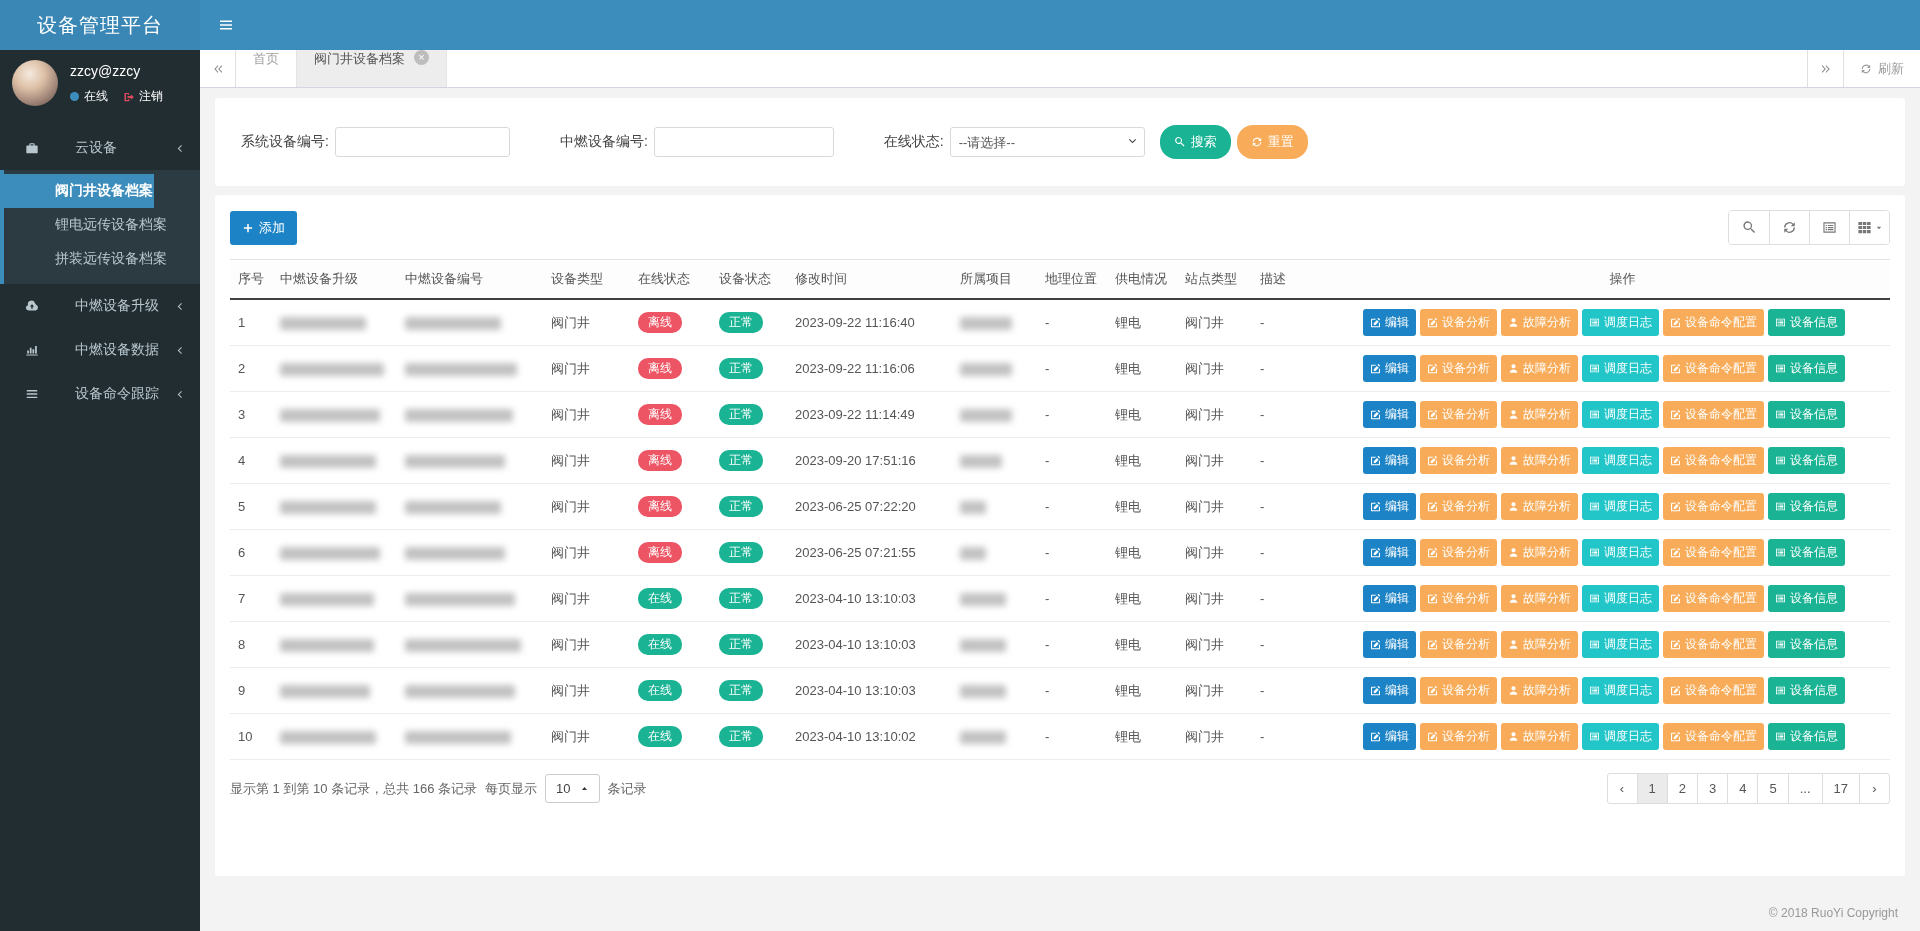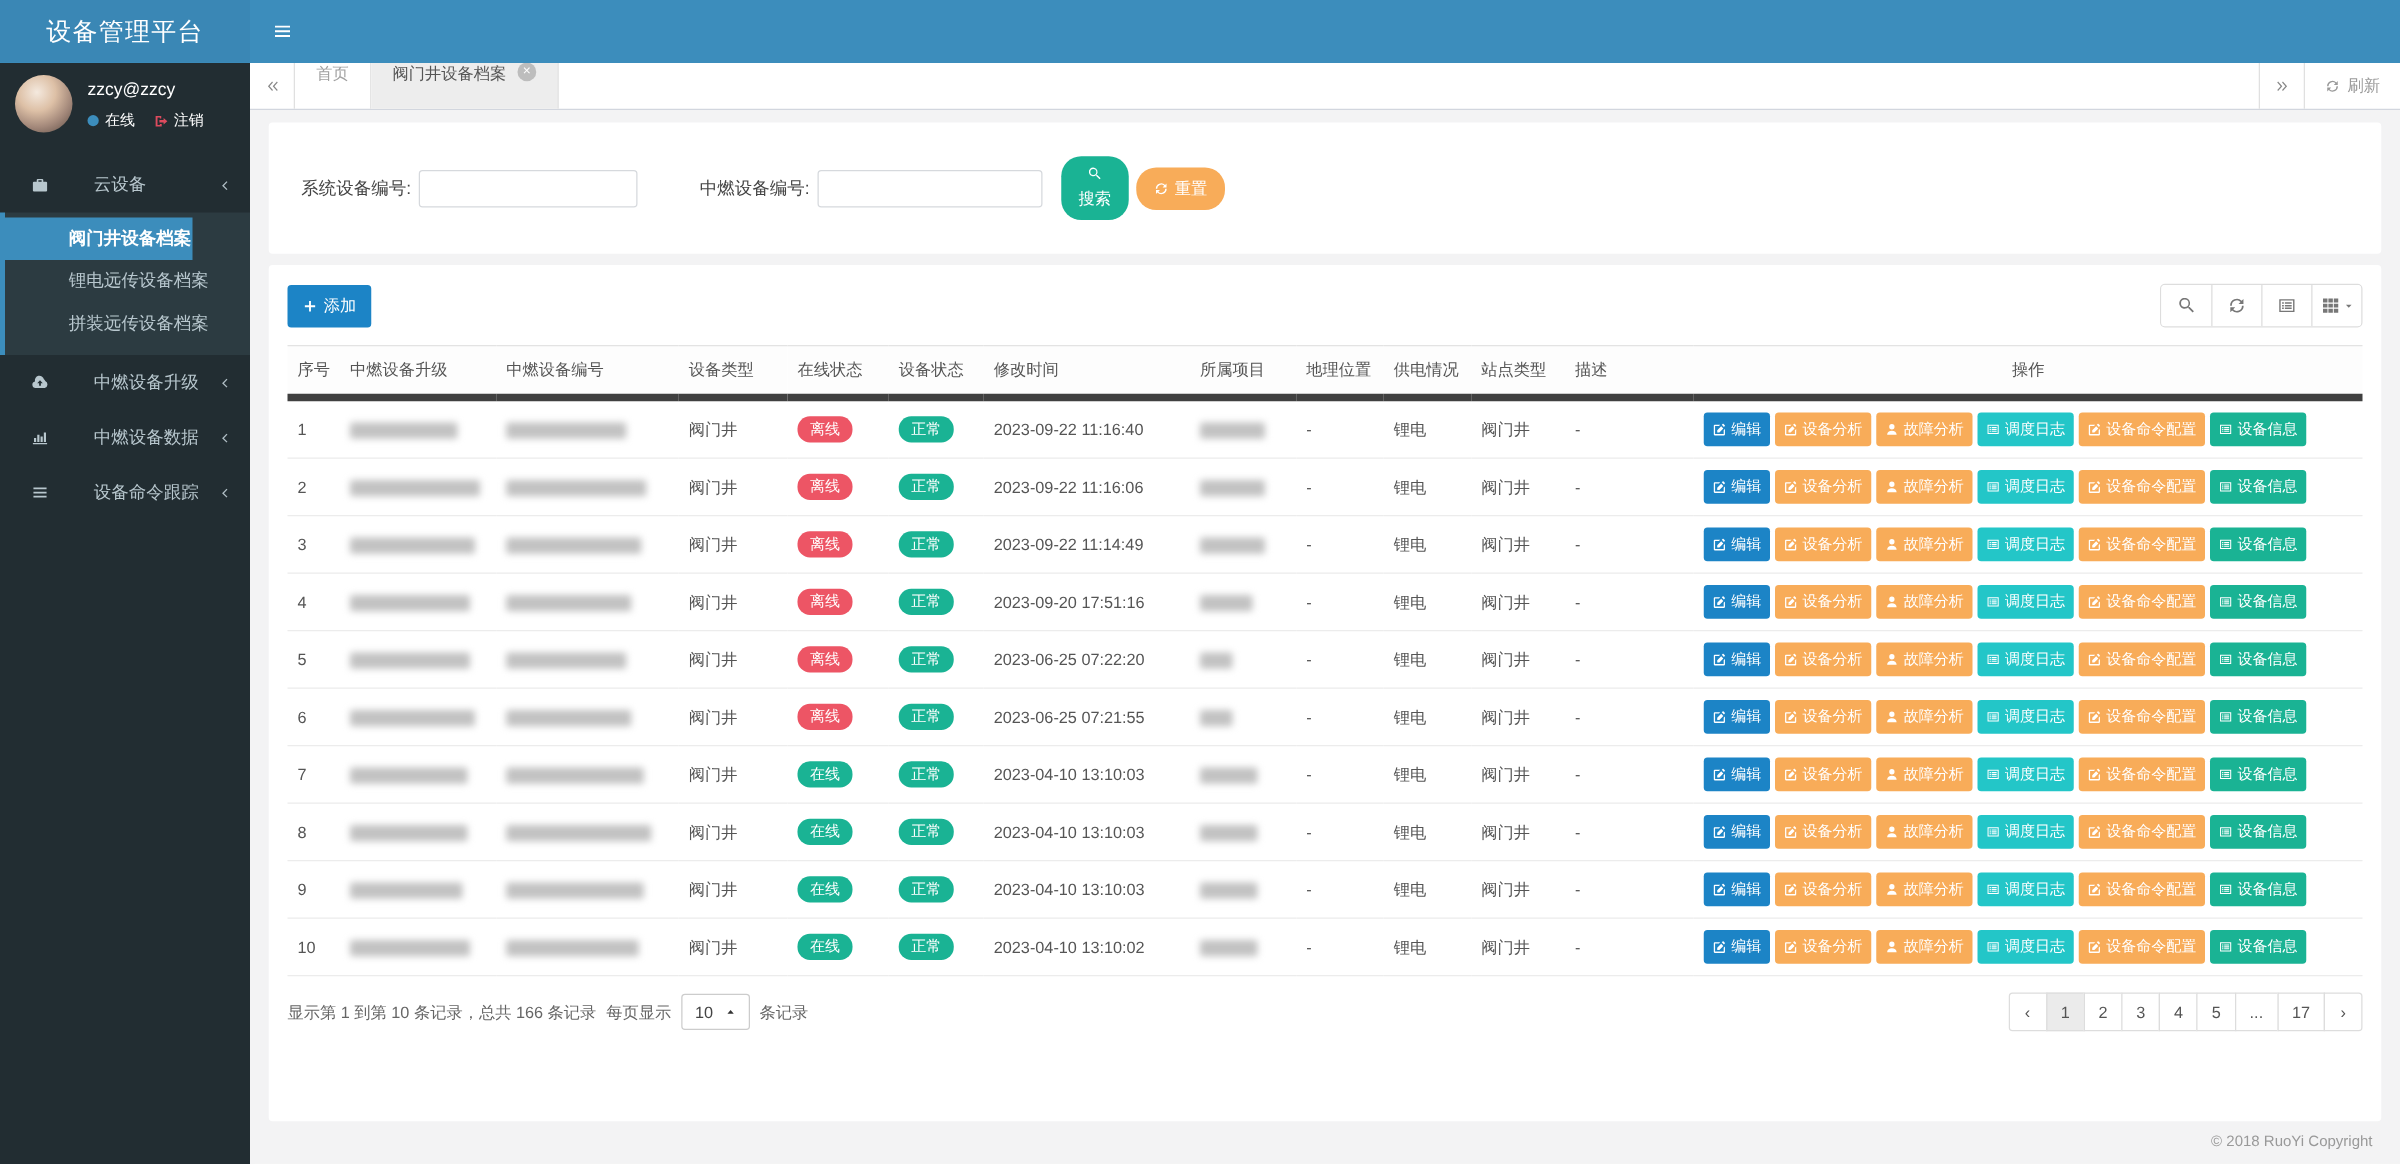--- a/index.html
+++ b/index.html
@@ -66,37 +66,37 @@
   .fgroup.g1 { margin-left:11px; }
   .fgroup label { margin-right:6px; color:#444; font-size:14px; }
   .inp { height:30px; border:1px solid #d6d9dd; border-radius:3px; padding:0 8px; font-size:13px; color:#555; outline:none; }
   .w175 { width:175px; } .w180 { width:180px; } .w190 { width:190px; }
   .select-wrap { position:relative; display:inline-flex; }
   .sel { appearance:none; -webkit-appearance:none; width:195px; height:30px; border:1px solid #d6d9dd; border-radius:3px;
     padding:0 22px 0 8px; font-size:13px; color:#555; background:#fff; outline:none; }
   .sel-caret { position:absolute; right:7px; top:9px; color:#444; pointer-events:none; display:inline-flex; }
   .btn-pill { border:none; border-radius:16px; padding:8px 14px; color:#fff; font-size:13px; display:inline-flex;
     align-items:center; gap:5px; cursor:pointer; }
-  .btn-search { background:#1ab394; margin-left:15px;flex-direction:column; }
+  .btn-search { background:#1ab394; margin-left:15px; }
   .btn-reset { background:#f8ac59; margin-left:6px; }
 
   
   .table-card { padding:15px; padding-bottom:72px; }
   .table-toolbar { display:flex; align-items:center; }
   .btn-add { background:#1c84c6; color:#fff; border:none; border-radius:3px; padding:8px 12px; font-size:13px;
     display:inline-flex; align-items:center; gap:5px; cursor:pointer; }
   .tool-group { margin-left:auto; display:flex; border:1px solid #ddd; border-radius:4px; overflow:hidden; }
   .tool-btn { width:40px; height:33px; background:#fff; border:none; border-left:1px solid #ddd; color:#777;
     display:flex; align-items:center; justify-content:center; cursor:pointer; }
   .tool-btn:first-child { border-left:none; }
   .tool-btn .caret { margin-left:3px; display:inline-flex; }
 
   table { width:100%; border-collapse:collapse; table-layout:fixed; margin-top:14px; font-size:13px; }
   thead th { text-align:left; font-weight:normal; color:#555; padding:10px 8px; border-top:1px solid #e3e3e3;
-    border-bottom:6px solid #404040; background:#fdfdfd; white-space:nowrap; }
+    border-bottom:2px solid #404040; background:#fdfdfd; white-space:nowrap; }
   thead th.op { text-align:center; }
   tbody td { padding:9px 8px; border-bottom:1px solid #ececec; color:#555; white-space:nowrap; overflow:hidden; }
   .blur-block { display:inline-block; height:13px; border-radius:2px; background:#c2c2c2; filter:blur(3px);
     vertical-align:middle; }
   .pill { display:inline-block; padding:2px 10px; border-radius:10px; color:#fff; font-size:12px; }
   td.ops { overflow:visible; }
   .act-btn { display:inline-flex; align-items:center; gap:4px; border:none; border-radius:3px; color:#fff;
     font-size:12px; padding:5px 7px; margin-right:4px; cursor:pointer; vertical-align:middle; }
 
   
@@ -275,20 +275,33 @@
 
   <div class="content">
     <div class="card search-card">
       <div class="fgroup g1">
         <label>系统设备编号:</label>
         <input class="inp w175" style="">
       </div>
       <div class="fgroup">
         <label>中燃设备编号:</label>
         <input class="inp w180" style="">
+      </div>
+      <div class="fgroup">
+        <label>在线状态:</label>
+        <span class="select-wrap">
+          <select class="sel">
+            <option>--请选择--</option>
+          </select>
+          <span class="sel-caret" data-icon="chevron-down">
+              <svg viewBox="0 0 16 16">
+                <path d="M2.8 5.5 8 10.7l5.2-5.2-1.1-1.1L8 8.5 3.9 4.4 2.8 5.5z"></path>
+              </svg>
+            </span>
+        </span>
       </div>
       <button class="btn-pill btn-search">
         <span data-icon="search">
             <svg viewBox="0 0 16 16">
               <path d="M10.4 9.2h-.6l-.2-.2a4.6 4.6 0 1 0-.5.5l.2.2v.6l3.6 3.6 1.1-1.1-3.6-3.6zm-4.2 0a3.2 3.2 0 1 1 0-6.4 3.2 3.2 0 0 1 0 6.4z"></path>
             </svg>
           </span>
         <span>搜索</span>
       </button>
       <button class="btn-pill btn-reset">

